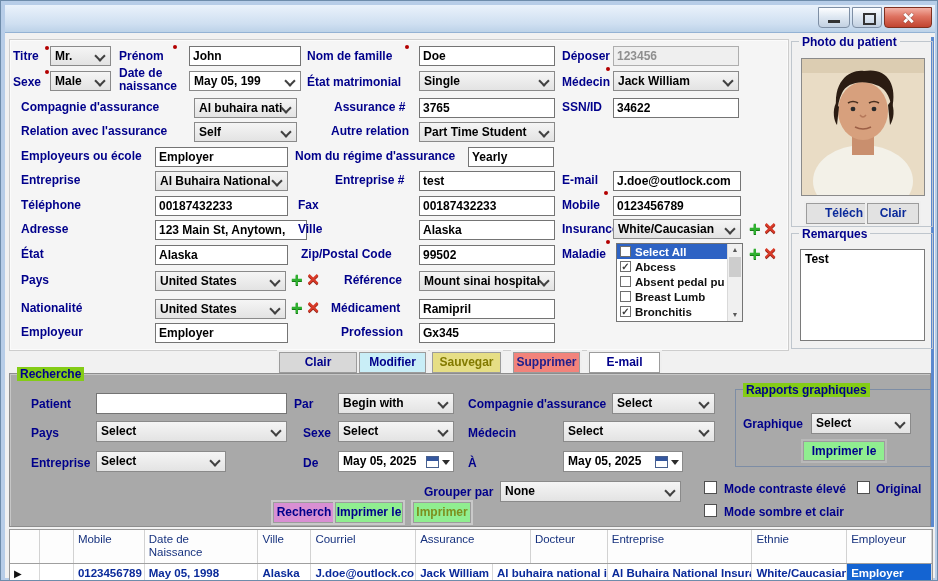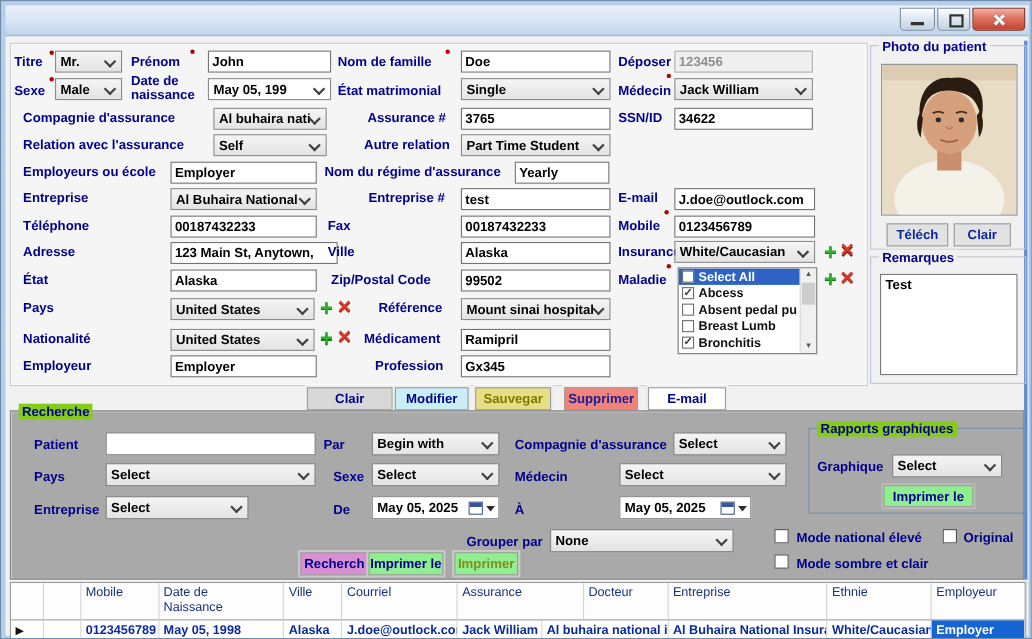--- a/index.html
+++ b/index.html
@@ -228,21 +228,21 @@
       <path d="M34 44 C30 52 32 62 35 66 L37 48 Z" fill="#2b1c12"></path>
       <path d="M89 42 C93 50 92 60 88 66 L86 46 Z" fill="#2b1c12"></path>
       <ellipse cx="51" cy="50" rx="2.4" ry="2.2" fill="#2a2a2a"></ellipse>
       <ellipse cx="72" cy="50" rx="2.4" ry="2.2" fill="#2a2a2a"></ellipse>
       <path d="M46 44 Q51 41 56 44" stroke="#4a3020" stroke-width="1.6" fill="none"></path>
       <path d="M67 44 Q72 41 77 44" stroke="#4a3020" stroke-width="1.6" fill="none"></path>
       <path d="M58 56 Q61 60 64 56" stroke="#b5785a" stroke-width="1.4" fill="none"></path>
       <path d="M53 68 Q61 72 69 68" stroke="#9c5f46" stroke-width="1.6" fill="none"></path>
     </svg>
   </div>
-  <div class="btn" style="left:805px;top:202px;width:56px;background:#e2e2e2;color:#0b2a9a;">Téléch</div>
+  <div class="btn" style="left:805px;top:202px;width:76px;background:#e2e2e2;color:#0b2a9a;">Téléch</div>
   <div class="btn" style="left:866px;top:202px;width:52px;background:#e2e2e2;color:#0b2a9a;">Clair</div>
 
   <div class="grp" style="left:790px;top:232px;width:142px;height:116px;"></div>
   <div class="chip fchip" style="left:798px;top:226px;">Remarques</div>
   <div class="ta" style="left:799px;top:248px;width:125px;height:92px;">Test</div>
 
   <div class="gray"></div>
   <div class="chip gchip" style="left:16px;top:366px;">Recherche</div>
 
   <div class="lbl" style="left:30px;top:397px;">Patient</div>
@@ -266,23 +266,23 @@
   <div class="lbl" style="left:467px;top:456px;">À</div>
   <div class="cmb white" style="left:562px;top:450px;width:120px;height:21px;padding-right:30px;"><span>May 05, 2025</span><span class="cal" style="right:14px;top:4px;"></span><span class="dtri" style="right:3px;top:8px;"></span></div>
 
   <div class="grp" style="left:734px;top:388px;width:196px;height:78px;border-color:#7d8da5;"></div>
   <div class="chip gchip" style="left:742px;top:382px;">Rapports graphiques</div>
   <div class="lbl" style="left:742px;top:417px;">Graphique</div>
   <div class="cmb" style="left:810px;top:412px;width:100px;height:21px;"><span>Select</span><span class="chev"></span></div>
   <div class="btn" style="left:802px;top:440px;width:82px;height:20px;background:#90ee90;box-shadow:0 0 0 2px #b9b9b9;">Imprimer le</div>
 
   <div class="lbl" style="left:423px;top:485px;">Grouper par</div>
-  <div class="cmb" style="left:499px;top:480px;width:167px;height:21px;"><span>None</span><span class="chev"></span></div>
+  <div class="cmb" style="left:499px;top:480px;width:181px;height:21px;"><span>None</span><span class="chev"></span></div>
   <div class="cb" style="left:703px;top:480px;"></div>
-  <div class="lbl" style="left:723px;top:482px;">Mode national élevé</div>
+  <div class="lbl" style="left:723px;top:482px;">Mode contraste élevé</div>
   <div class="cb" style="left:856px;top:480px;"></div>
   <div class="lbl" style="left:875px;top:482px;">Original</div>
   <div class="cb" style="left:703px;top:503px;"></div>
   <div class="lbl" style="left:723px;top:505px;">Mode sombre et clair</div>
 
   <div class="btn" style="left:272px;top:501px;width:62px;background:#d98fd3;box-shadow:0 0 0 2px #c9c9c9;">Recherch</div>
   <div class="btn" style="left:334px;top:501px;width:68px;background:#90ee90;box-shadow:0 0 0 2px #c9c9c9;">Imprimer le</div>
   <div class="btn" style="left:412px;top:501px;width:58px;background:#90ee90;color:#7d8f1e;box-shadow:0 0 0 2px #c9c9c9;">Imprimer</div>
 
   <div class="tbl">

